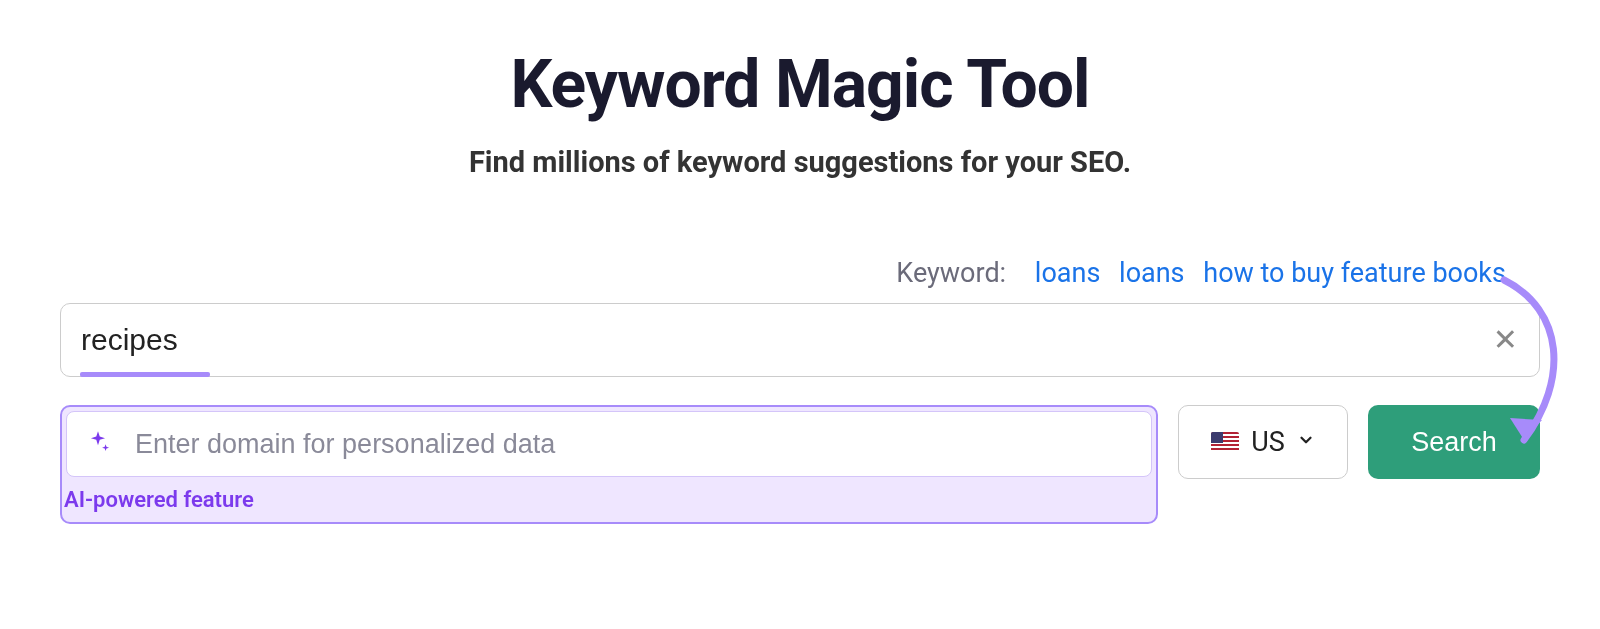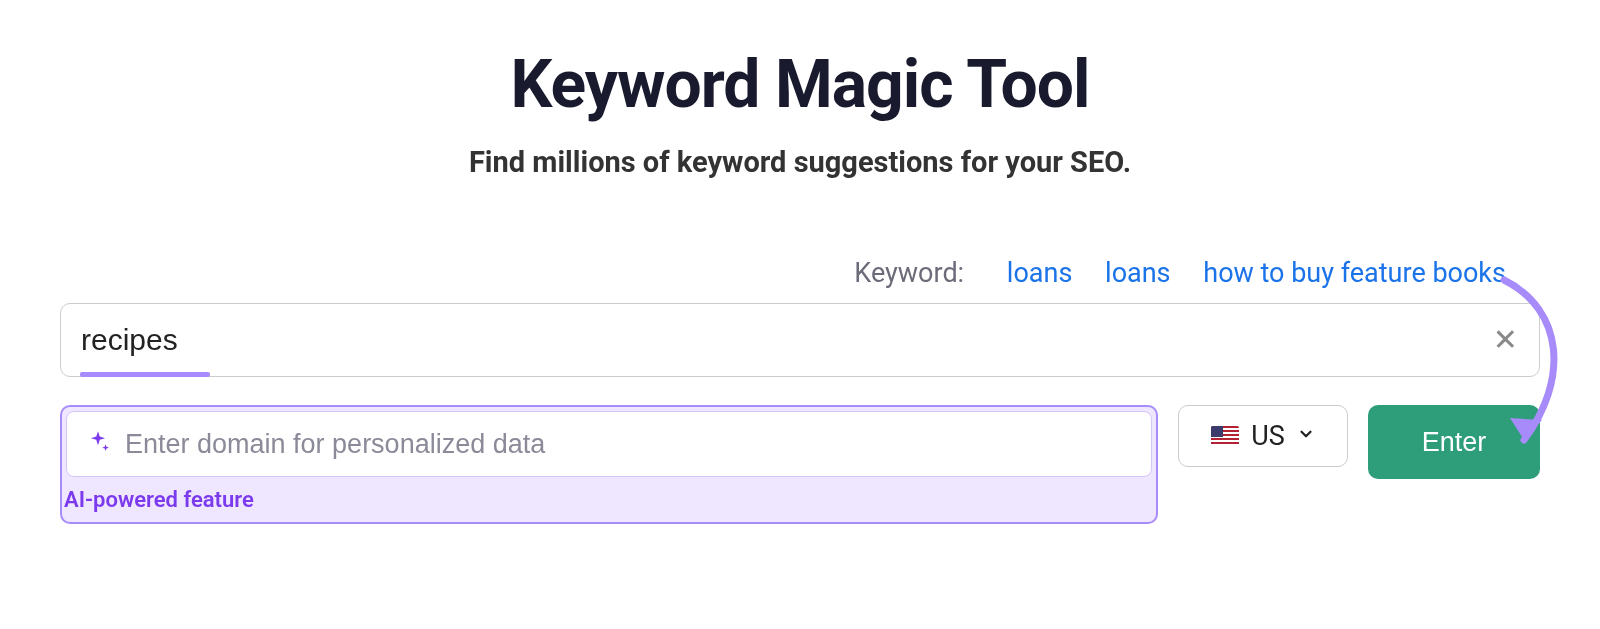--- a/index.html
+++ b/index.html
@@ -36,21 +36,21 @@
     font-size: 27px;
     padding-right: 34px;
   }
   .examples-label {
     color: #6b6b7a;
     margin-right: 10px;
   }
   .example-link {
     color: #1a73e8;
     text-decoration: none;
-    margin-left: 26px;
+    margin-left: 12px;
     cursor: pointer;
   }
   .keyword-input-wrap {
     margin-top: 14px;
     position: relative;
     border-radius: 24px;
   }
   .keyword-input {
     width: 100%;
     height: 74px;
@@ -97,21 +97,21 @@
   }
   .domain-input-wrap {
     background: #fff;
     border: 1px solid #d4c5f9;
     border-radius: 8px;
     margin: 4px 4px 0 4px;
     height: 66px;
     display: flex;
     align-items: center;
     padding: 0 18px;
-    gap: 14px;
+    gap: 24px;
   }
   .sparkle {
     color: #7c3aed;
     flex-shrink: 0;
   }
   .domain-input {
     border: none;
     outline: none;
     font-size: 27px;
     color: #333;
@@ -119,21 +119,21 @@
     background: transparent;
   }
   .domain-input::placeholder { color: #8a8a99; }
   .ai-label {
     font-size: 22px;
     color: #7c3aed;
     font-weight: 600;
     padding: 10px 12px 10px 2px;
   }
   .country-select {
-    height: 62px;
+    height: 74px;
     border: 1px solid #ccc;
     border-radius: 10px;
     background: #fff;
     display: flex;
     align-items: center;
     gap: 12px;
     padding: 0 20px;
     font-size: 27px;
     color: #222;
     cursor: pointer;
@@ -218,20 +218,20 @@
           <span class="canton"></span>
       </span>
       <span>US</span>
       <span class="chev">
         <svg width="18" height="18" viewBox="0 0 24 24" fill="none" stroke="currentColor" stroke-width="3" stroke-linecap="round" stroke-linejoin="round">
             <polyline points="6 9 12 15 18 9"></polyline>
           </svg>
       </span>
     </div>
 
-    <button class="search-btn">Enter</button>
+    <button class="search-btn">Search</button>
   </div>
 </div>
 
 <svg class="arrow-annot" width="90" height="200" viewBox="0 0 90 200">
   <path d="M20 10 C 80 40, 85 110, 40 170" stroke="#a78bfa" stroke-width="7" fill="none" stroke-linecap="round"></path>
   <polygon points="40,170 58,150 26,148" fill="#a78bfa"></polygon>
 </svg>
 
 </body></html>

